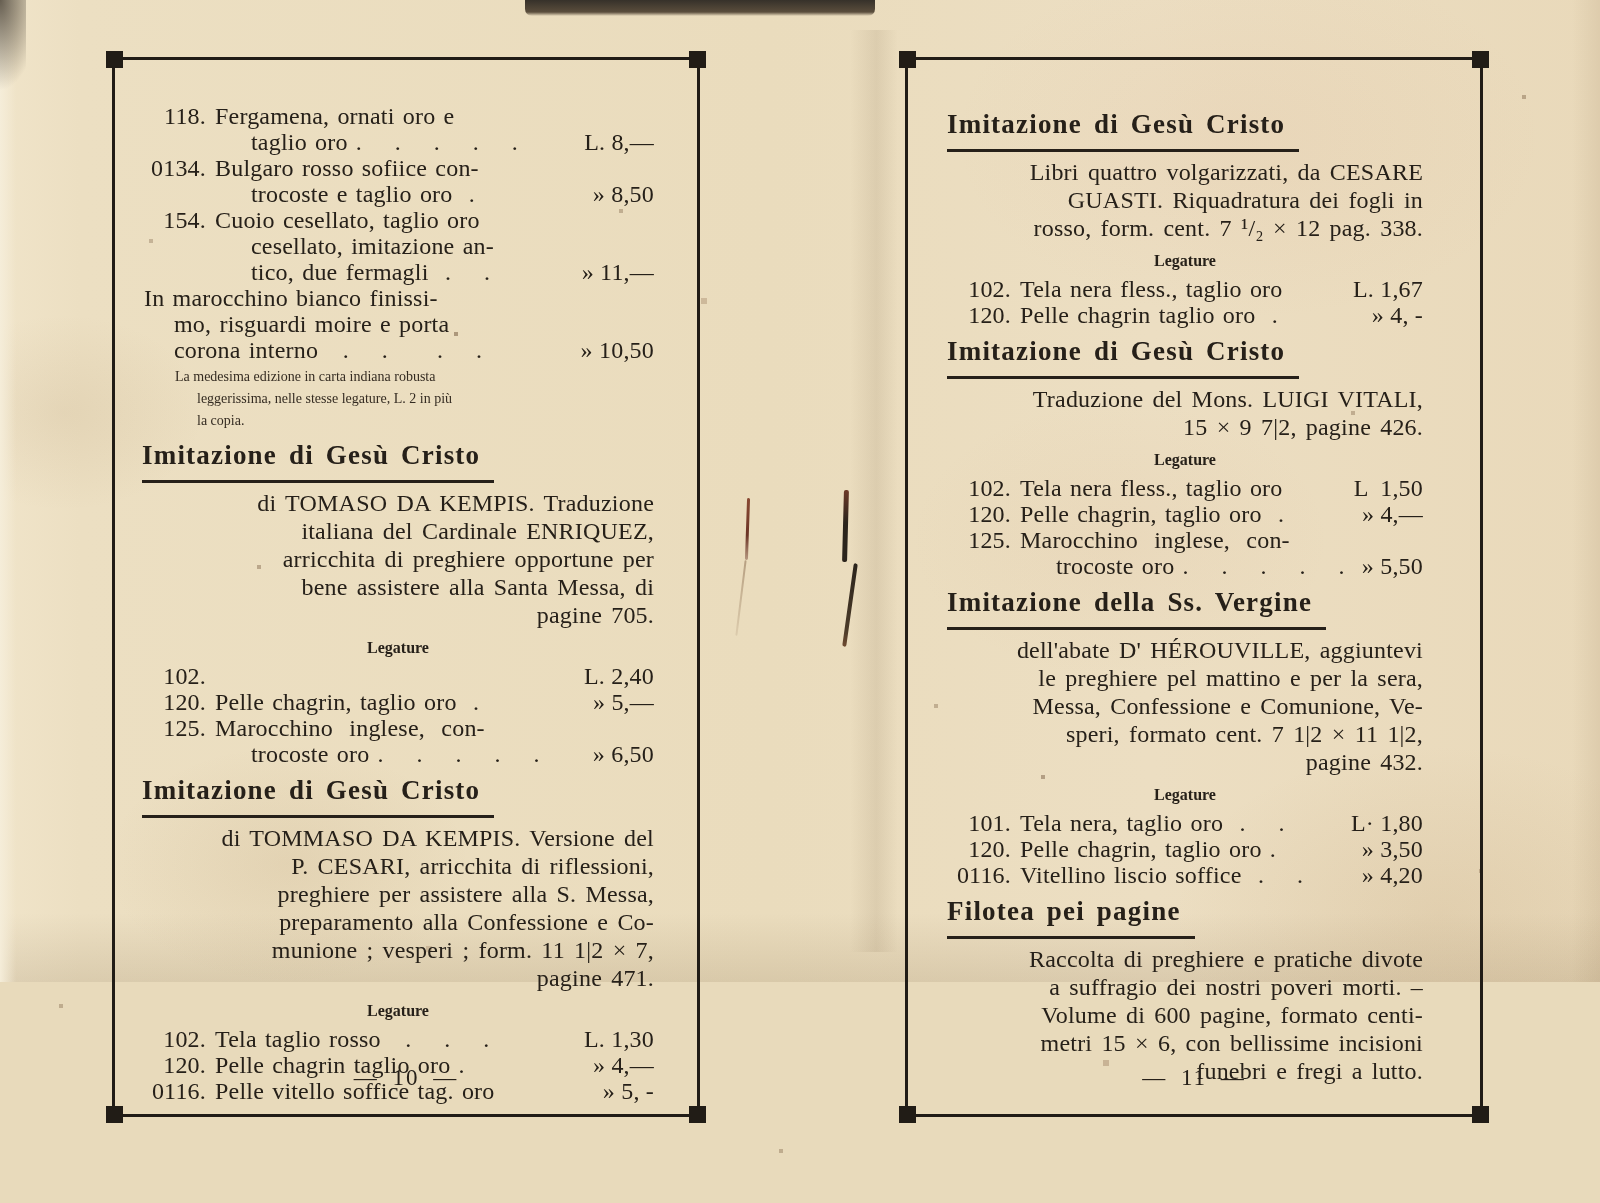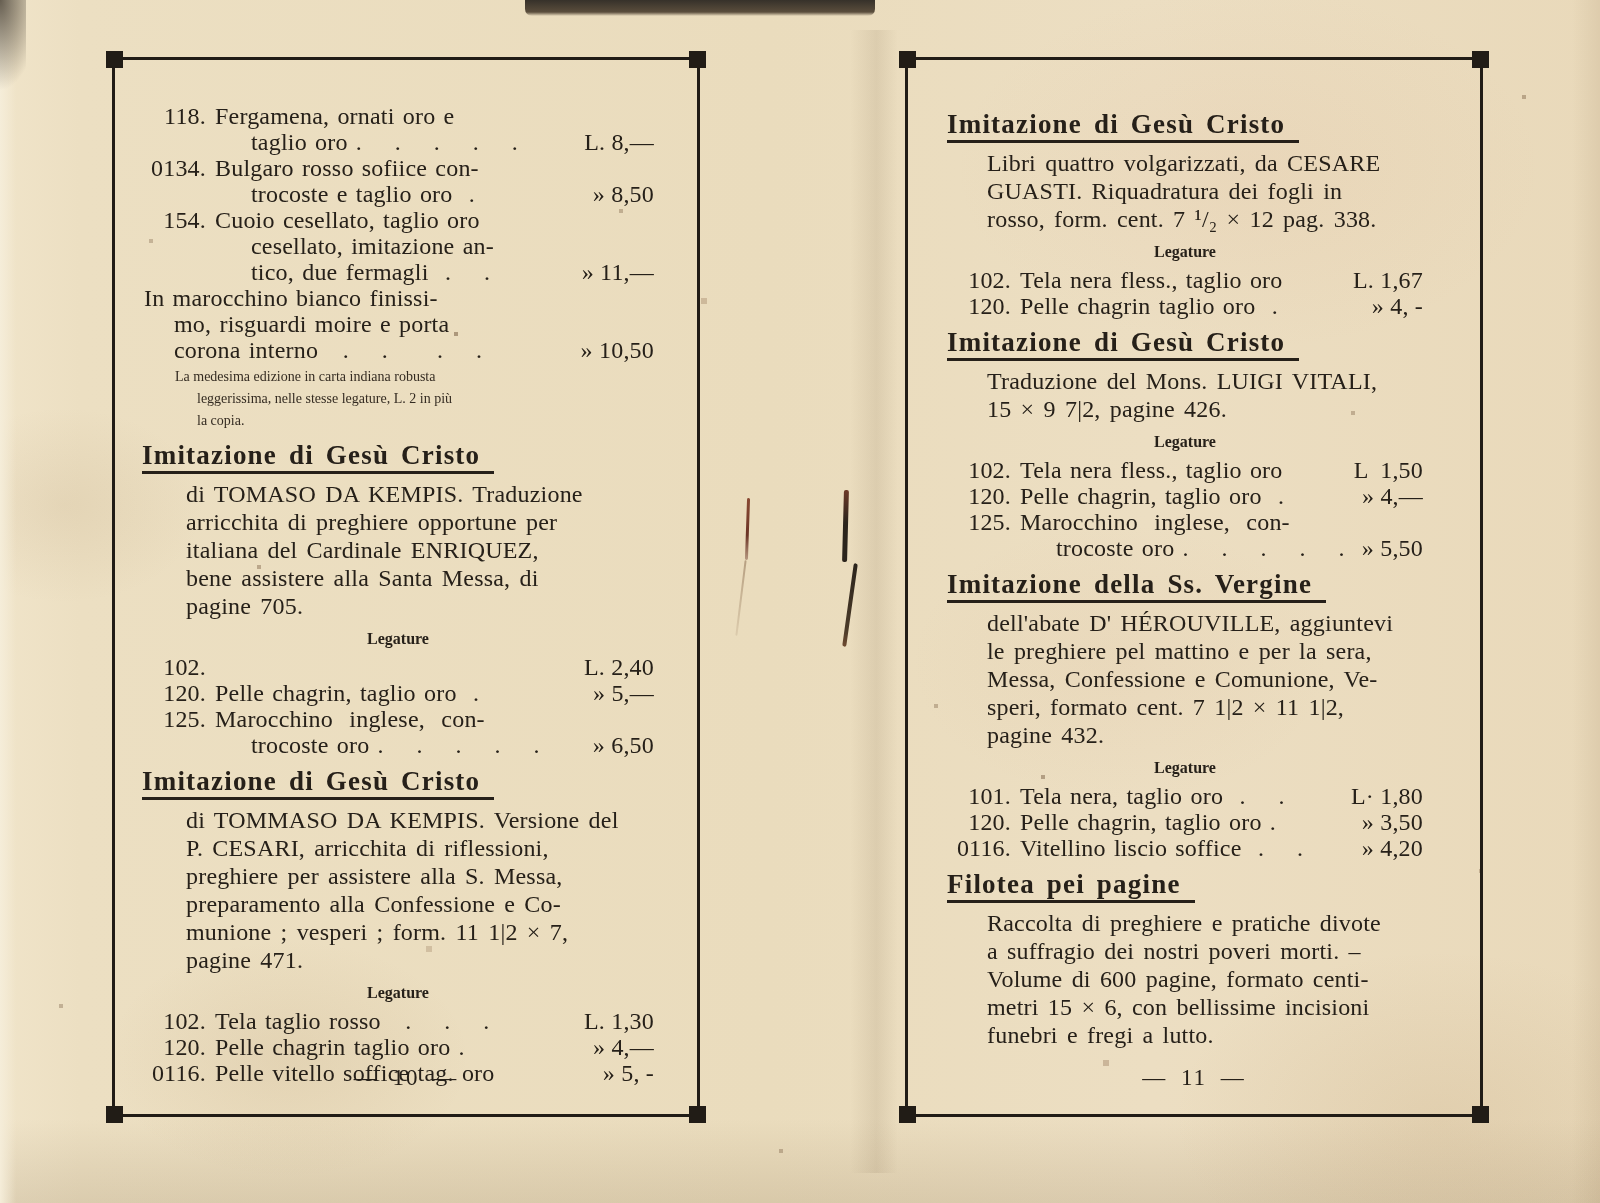--- a/index.html
+++ b/index.html
@@ -2,21 +2,21 @@
 <html><head>
 <meta charset="utf-8">
 <style>
   html,body{margin:0;padding:0;}
   body{
     width:1600px;height:1203px;overflow:hidden;
     font-family:"Liberation Serif","DejaVu Serif",serif;
     background:#e8dabb;
   }
   .scan{
-    position:relative;width:1600px;height:1203px;
+    position:relative;width:1600px;height:982px;
     background:
       radial-gradient(420px 260px at 78% 14%, rgba(212,158,126,.10), transparent 70%),
       radial-gradient(300px 200px at 70% 55%, rgba(200,150,110,.08), transparent 70%),
       radial-gradient(260px 170px at 18% 88%, rgba(150,110,60,.10), transparent 70%),
       radial-gradient(380px 240px at 90% 93%, rgba(160,120,70,.12), transparent 70%),
       radial-gradient(200px 140px at 4% 42%, rgba(150,115,70,.10), transparent 70%),
       linear-gradient(0deg, rgba(110,85,50,.14), rgba(110,85,50,0) 7%),
       linear-gradient(90deg,#f0e4c9 0%,#ecdfc2 5%,#eadcbd 48%,#ecdec2 72%,#e9d9ba 100%);
     color:#262019;
   }
@@ -58,23 +58,23 @@
   .cm.tl{left:-9px;top:-9px}.cm.tr{right:-9px;top:-9px}
   .cm.bl{left:-9px;bottom:-9px}.cm.br{right:-9px;bottom:-9px}
 
   .content{position:absolute;top:44px;font-size:24px;}
   .page-left .content{left:30px;right:46px;}
   .page-right .content{left:42px;right:60px;}
 
   .heading{margin:8px 0 6px;}
   .heading-text{display:inline-block;font-weight:bold;font-size:27px;line-height:30px;
     letter-spacing:1.2px;word-spacing:4px;border-bottom:3px solid #262019;
-    padding:0 14px 1px 0;}
+    padding:0 14px 10px 0;}
   .subhead{text-align:center;font-weight:bold;font-size:16px;line-height:26px;margin:6px 0 2px;}
-  .para{margin:6px 0 6px 44px;}
+  .para{margin:6px 0 6px 44px;text-align:right;}
   .page-right .para{margin-left:40px;}
   .pline{line-height:28px;white-space:pre;word-spacing:3px;letter-spacing:.2px;}
   .note{font-size:14px;color:#342b21;padding-left:55px;margin:3px 0 1px;}
   .nline{line-height:22px;white-space:pre;}
   .nline.first{margin-left:-22px;}
   .plist{margin:2px 0;}
   .row{display:flex;line-height:26px;letter-spacing:.2px;}
   .row .num{flex:0 0 64px;text-align:right;padding-right:9px;white-space:pre;}
   .row .body{white-space:pre;word-spacing:2px;}
   .row .price{margin-left:auto;white-space:pre;padding-left:8px;}
@@ -151,22 +151,22 @@
           </div>
         </div>
         <div class="note">
           <div class="nline first">La medesima edizione in carta indiana robusta</div>
           <div class="nline">leggerissima, nelle stesse legature, L. 2 in più</div>
           <div class="nline">la copia.</div>
         </div>
         <div class="heading"><span class="heading-text">Imitazione di Gesù Cristo</span></div>
         <div class="para">
           <div class="pline">di TOMASO DA KEMPIS. Traduzione</div>
+          <div class="pline">italiana del Cardinale ENRIQUEZ,</div>
           <div class="pline">arricchita di preghiere opportune per</div>
-          <div class="pline">italiana del Cardinale ENRIQUEZ,</div>
           <div class="pline">bene assistere alla Santa Messa, di</div>
           <div class="pline">pagine 705.</div>
         </div>
         <div class="subhead">Legature</div>
         <div class="plist">
           <div class="row n">
             <span class="num">102.</span>
             <span class="price">L. 2,40</span>
           </div>
           <div class="row n">

